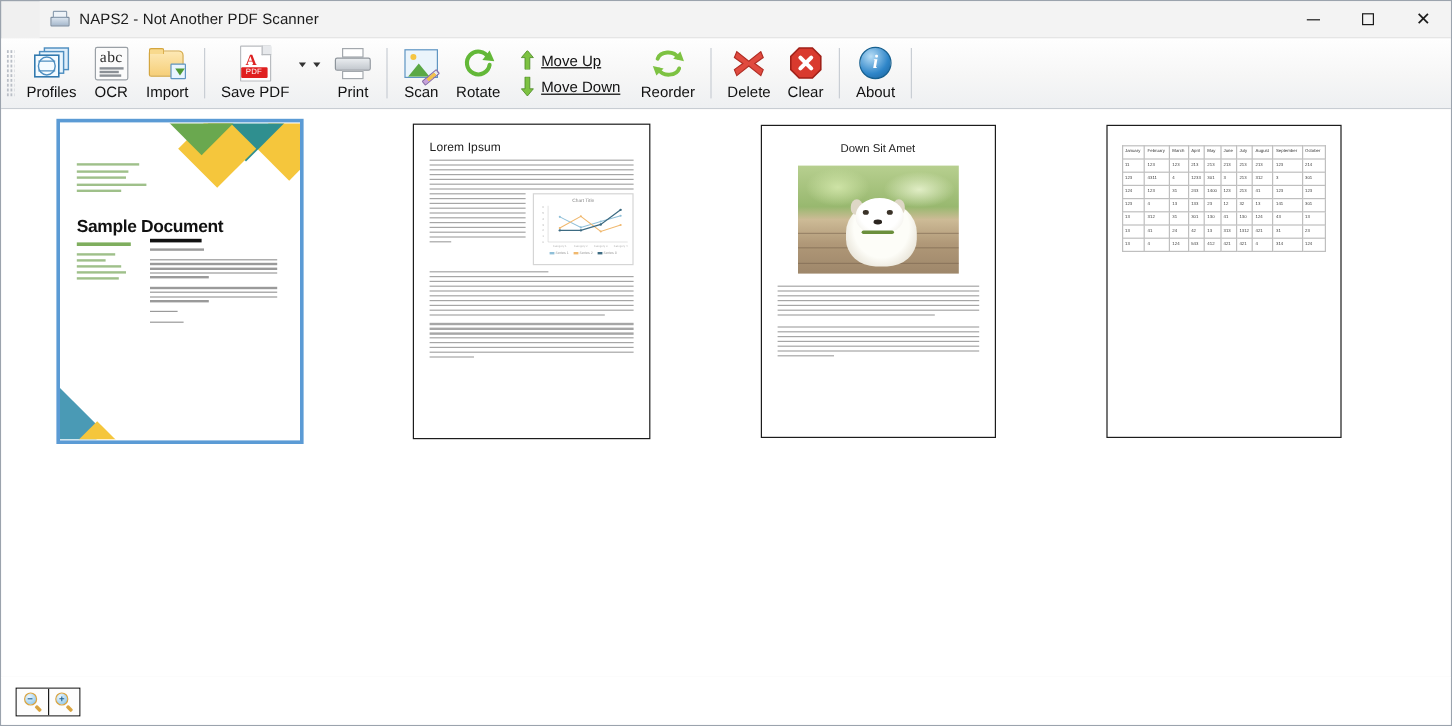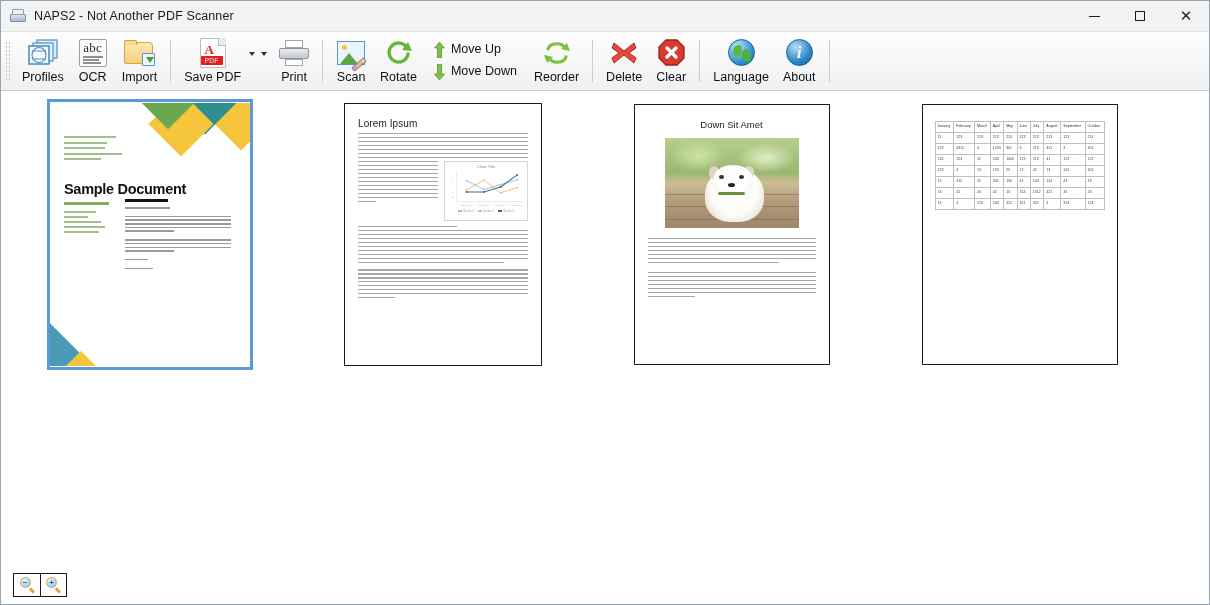--- a/index.html
+++ b/index.html
@@ -19,20 +19,21 @@
   }
 
   
   .titlebar {
     height: 31px;
     background: #f3f3f3;
     display: flex; align-items: center;
     border-bottom: 1px solid #e2e2e2;
     flex: 0 0 31px;
     position: relative;
+    margin-left: 32px;
   }
   .title-left { display: flex; align-items: center; padding-left: 9px; gap: 8px; }
   .app-icon {
     width: 16px; height: 16px; position: relative;
   }
   .app-icon .scanner-body {
     position: absolute; left: 0; bottom: 2px; width: 16px; height: 8px;
     background: linear-gradient(#d9e3ee,#a8bace);
     border: 1px solid #7d8fa3; border-radius: 1px;
   }
@@ -93,22 +94,22 @@
     border-top: 4px solid #333;
   }
   .sep {
     width: 1px; background: #c9ced4; margin: 8px 6px; align-self: stretch;
   }
   .stacked {
     display: flex; flex-direction: column; justify-content: center;
     padding: 0 6px; gap: 2px;
   }
   .stacked-row {
-    display: flex; align-items: flex-start; gap: 6px;
-    padding: 2px 4px; border-radius: 3px;
+    display: flex; align-items: flex-end; gap: 6px;
+    padding: 2px 4px; border-radius: 3px; text-decoration: underline;
   }
   .stacked-row .lbl { font-size: 12.5px; color: #111; white-space: nowrap; }
 
   
   .ic { position: relative; }
   .ic-scan { width: 31px; height: 31px; border-radius: 50%;
     background: radial-gradient(circle at 35% 30%, #e8f3fb, #bcd9ef 60%, #8fbfe0);
     border: 1.4px solid #4b86b4; display:flex; align-items:center; justify-content:center; }
   .ic-scan:after {
     content:""; width:0;height:0;
@@ -482,29 +483,20 @@
         <svg class="ic-clear" viewBox="0 0 27 27">
           <polygon points="8,1 19,1 26,8 26,19 19,26 8,26 1,19 1,8" fill="#d93a2e" stroke="#a02018" stroke-width="1.3"></polygon>
           <path d="M9 9 L18 18 M18 9 L9 18" stroke="#fff" stroke-width="3.4" stroke-linecap="round"></path>
         </svg>
       </div>
       <div class="tb-label">Clear</div>
     </div>
 
     <div class="sep"></div>
 
-    <div class="tb-item">
-      <div class="tb-ico">
-        <span class="ic-globe">
-          <span class="land1"></span>
-            <span class="land2"></span>
-        </span>
-      </div>
-      <div class="tb-label">Language</div>
-    </div>
 
     <div class="tb-item">
       <div class="tb-ico">
         <span class="ic-about">i</span>
       </div>
       <div class="tb-label">About</div>
     </div>
 
     <div class="sep"></div>
   </div>

